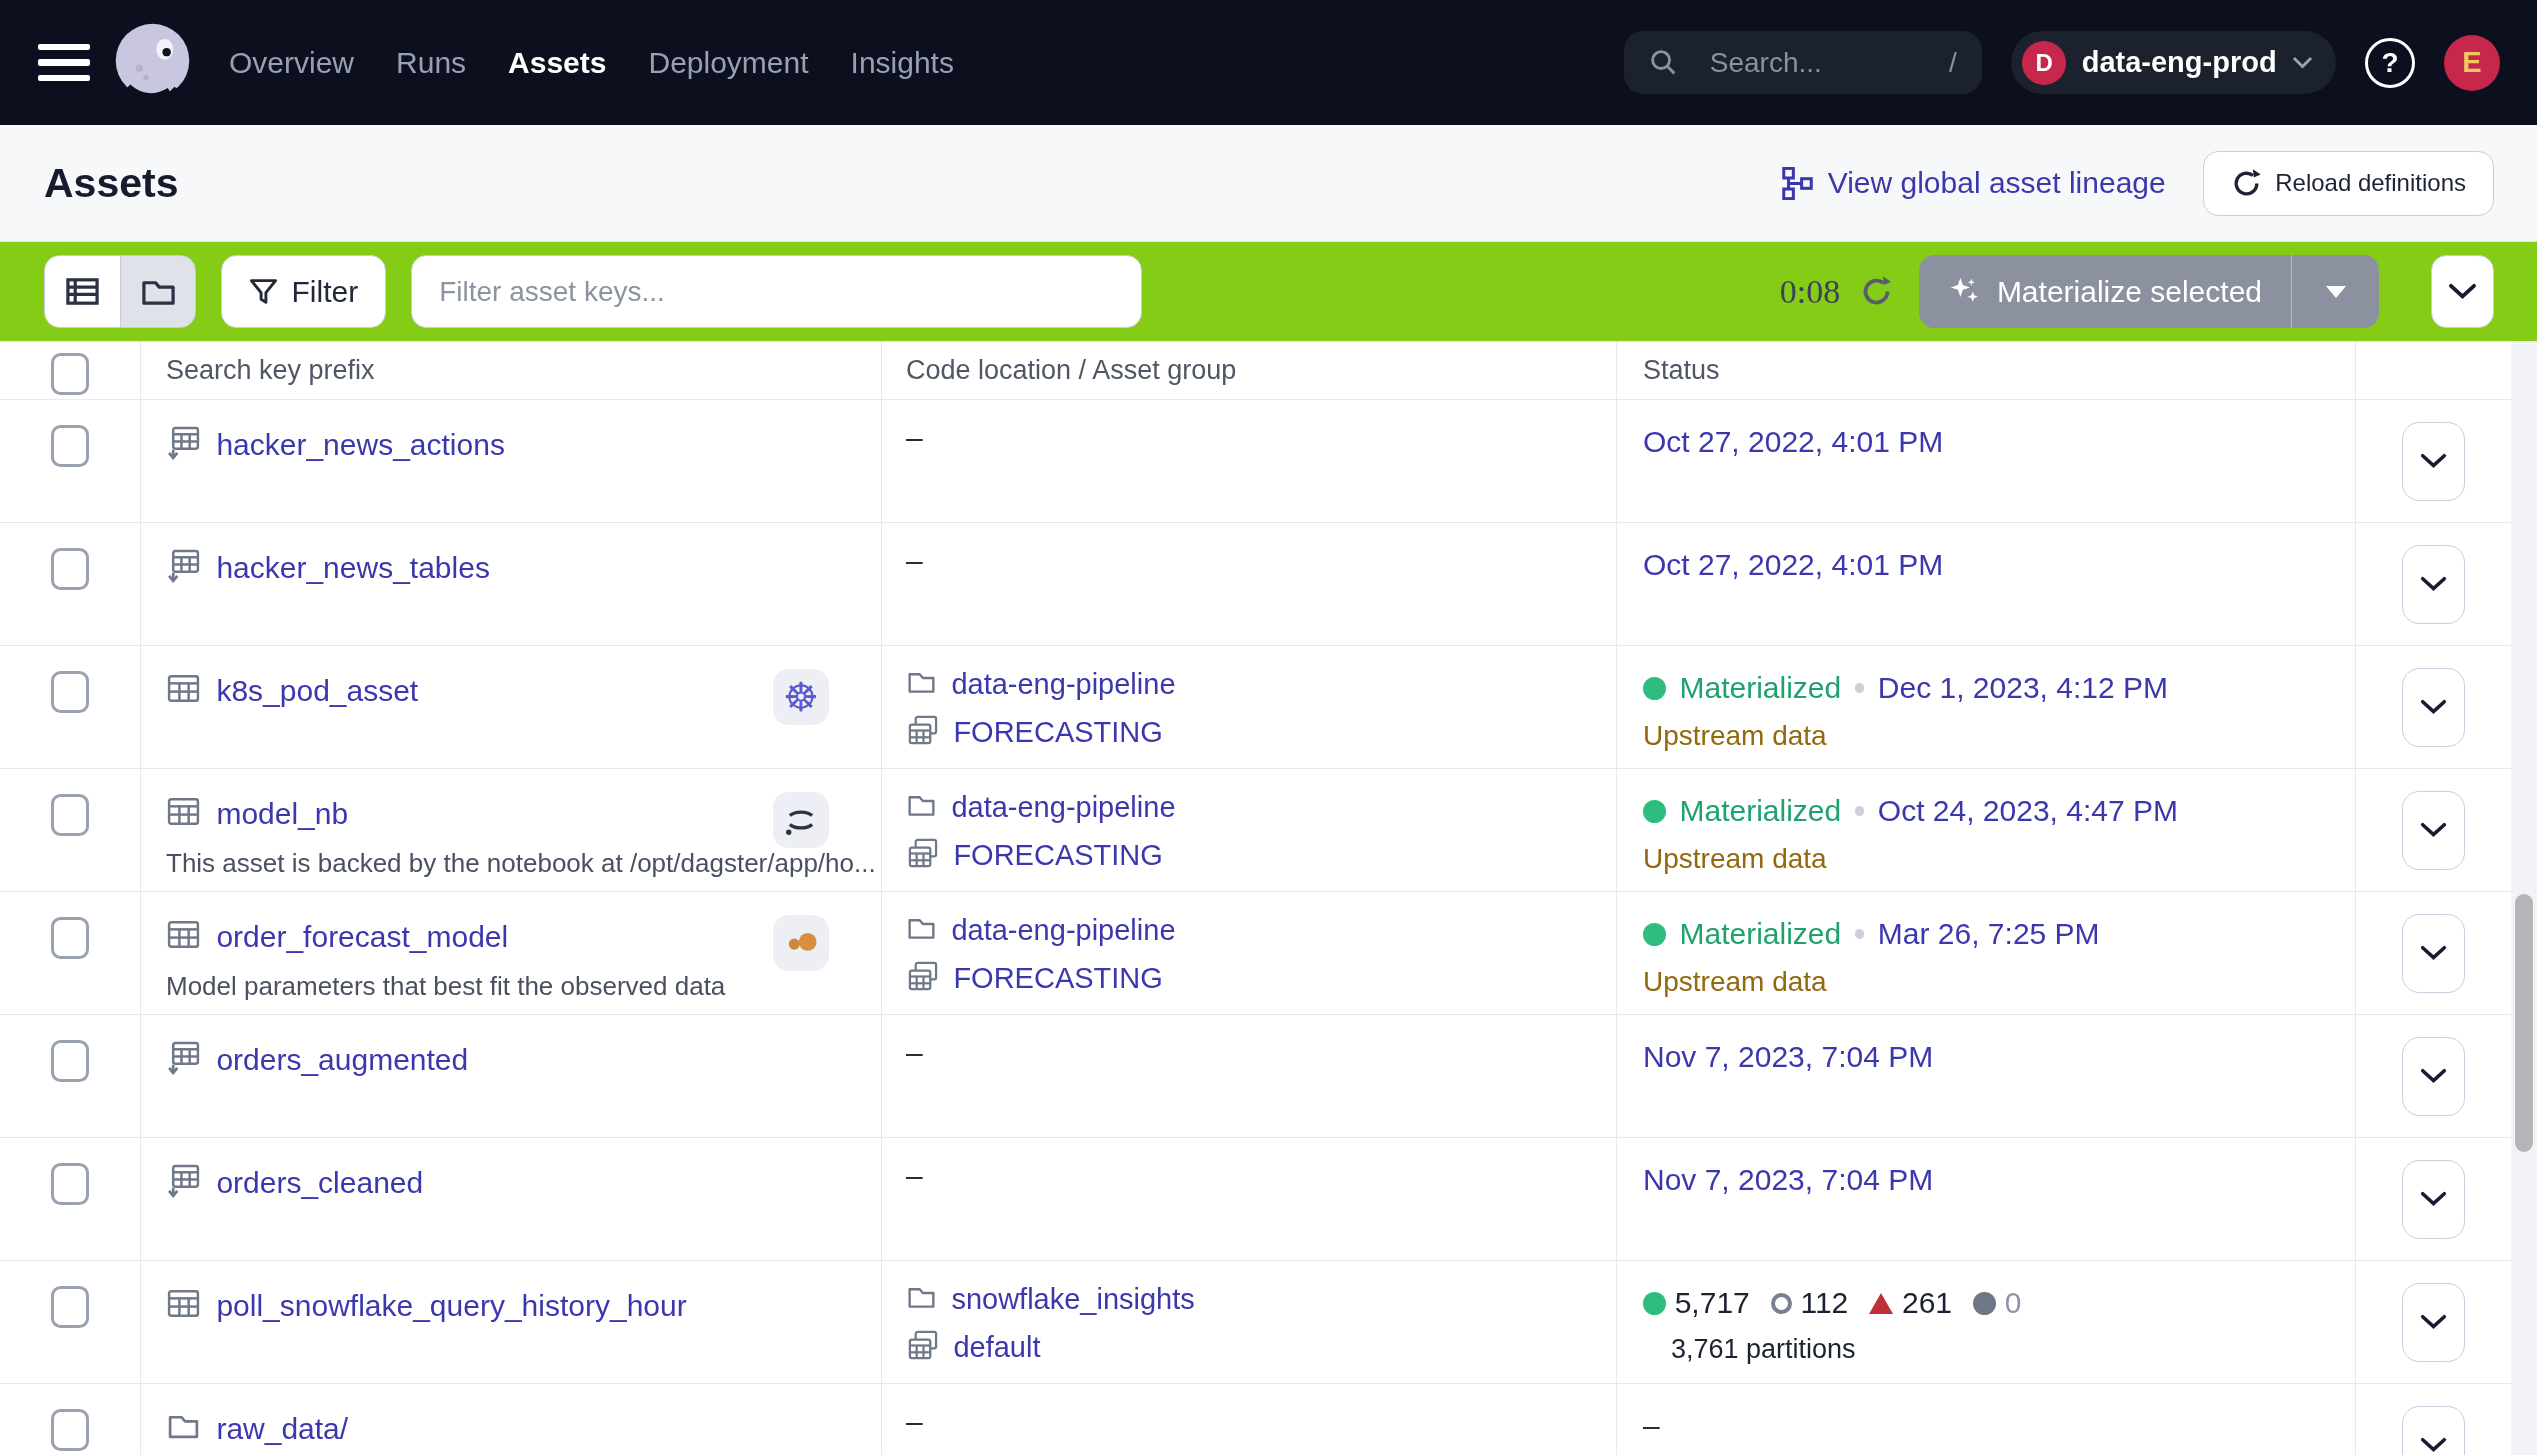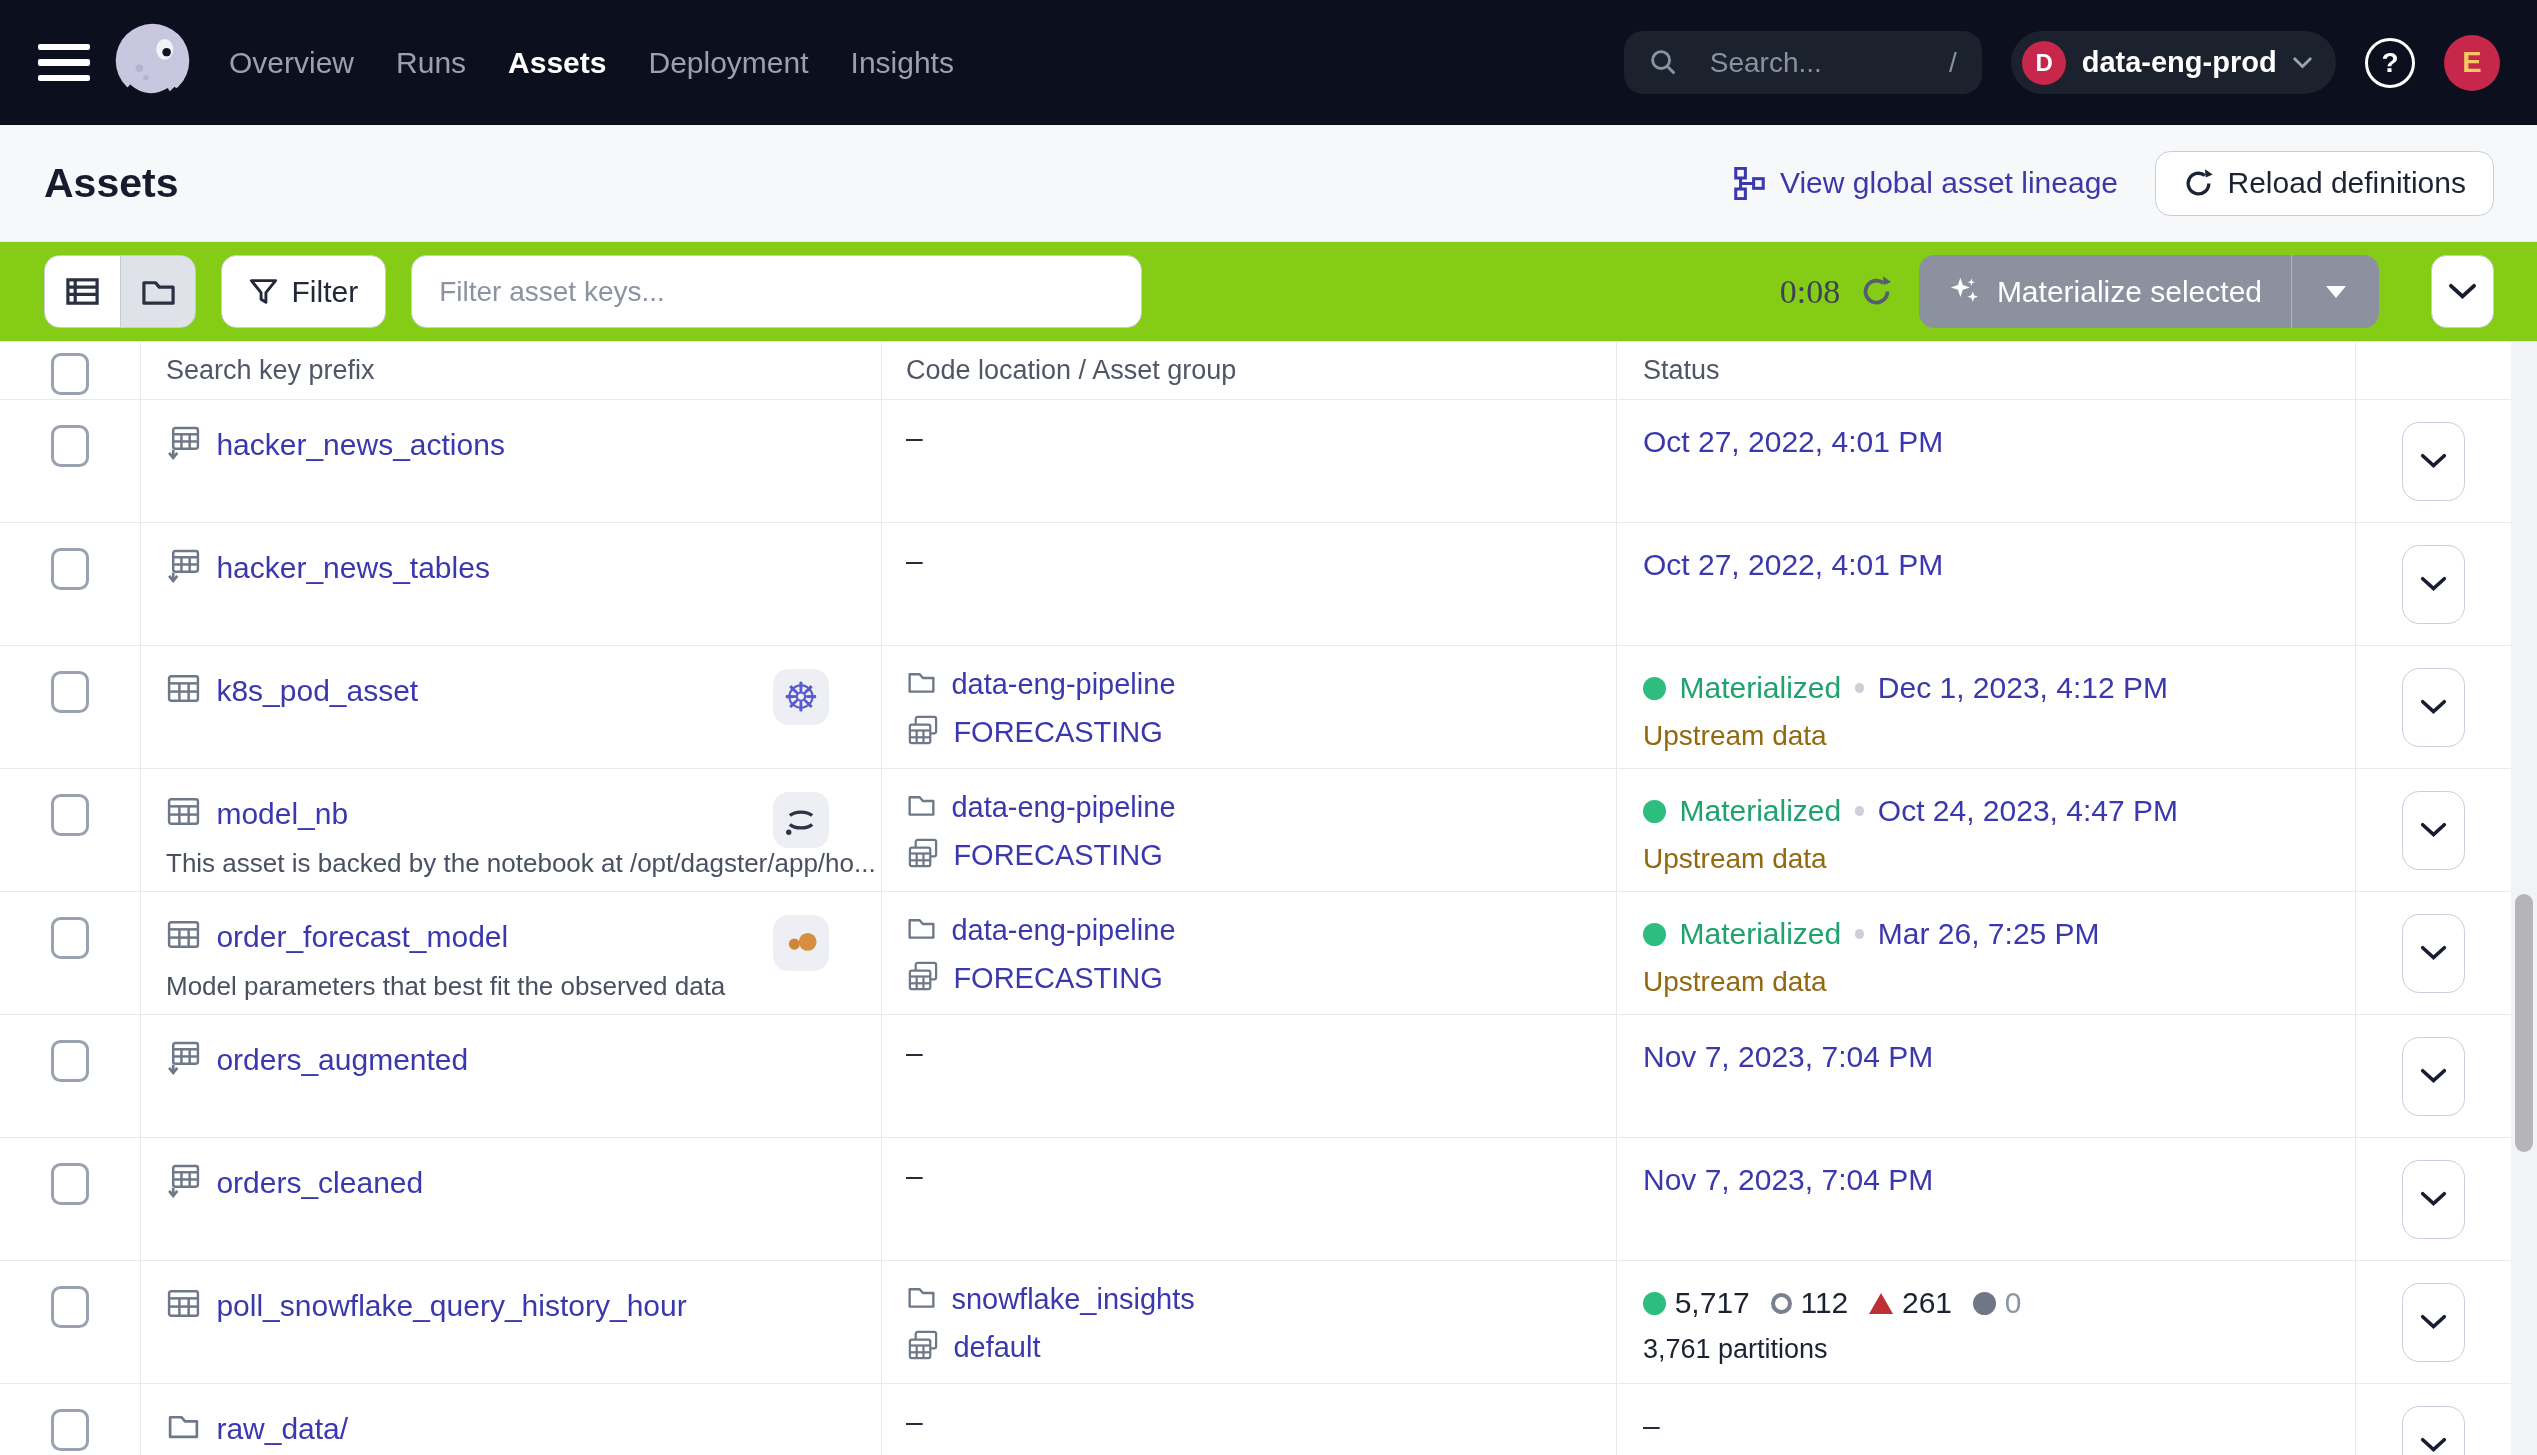--- a/index.html
+++ b/index.html
@@ -23,21 +23,21 @@
   .depbadge { width:44px; height:44px; border-radius:50%; background:var(--brand-red); color:#fff; font-weight:700; font-size:24px; display:flex; align-items:center; justify-content:center; }
   .depname { color:#fff; font-size:29px; font-weight:600; }
   .helpbtn { width:50px; height:50px; border-radius:50%; border:3.8px solid #fff; background:transparent; color:#fff; font-size:28px; font-weight:700; display:flex; align-items:center; justify-content:center; cursor:pointer; }
   .avatar { width:56px; height:56px; border-radius:50%; background:var(--brand-red); color:#f0c95f; font-size:29px; font-weight:700; display:flex; align-items:center; justify-content:center; cursor:pointer; }
 
   
   .pagehead { height:117px; background:#f7f8fa; border-bottom:1.9px solid #e5e7ed; display:flex; align-items:center; padding:0 44px; }
   .pagehead h1 { font-size:41px; font-weight:700; color:#161b2e; }
   .pagehead .right { margin-left:auto; display:flex; align-items:center; gap:37px; }
   .lineage-link { display:flex; align-items:center; gap:13.5px; color:var(--accent); font-size:30px; cursor:pointer; }
-  .reload-btn { height:65px; border:1.9px solid #c7ccd8; border-radius:15.4px; background:#fff; display:flex; align-items:center; gap:13.5px; padding:0 27px; font-size:30px; color:#1d2235; cursor:pointer; font-family:inherit; }
+  .reload-btn { height:65px; border:1.9px solid #c7ccd8; border-radius:15.4px; background:#fff; display:flex; align-items:center; gap:13.5px; padding:0 27px; font-size:24px; color:#1d2235; cursor:pointer; font-family:inherit; }
 
   
   .toolbar { height:100px; background:#84cc16; border-bottom:1.9px solid #e5e7ed; display:flex; align-items:center; padding:0 44px; gap:25px; }
   .seg { display:flex; border:1.9px solid #c7ccd8; border-radius:15.4px; overflow:hidden; height:73px; }
   .seg .segbtn { width:75px; display:flex; align-items:center; justify-content:center; background:#fff; cursor:pointer; border:none; }
   .seg .segbtn + .segbtn { border-left:1.9px solid #c7ccd8; }
   .seg .segbtn.selected { background:#dfe2e9; }
   .filter-btn { height:73px; border:1.9px solid #c7ccd8; border-radius:15.4px; background:#fff; display:flex; align-items:center; gap:13.5px; padding:0 27px; font-size:30px; color:#222838; cursor:pointer; font-family:inherit; }
   .filter-input { width:731px; height:73px; border:1.9px solid #c7ccd8; border-radius:15.4px; padding:0 27px; font-size:28px; color:#222838; outline:none; font-family:inherit; }
   .filter-input::placeholder { color:#8b93a3; }
@@ -80,21 +80,21 @@
   .dot-green { width:23px; height:23px; border-radius:50%; background:var(--green-dot); }
   .mat-label { color:var(--green); font-size:30px;text-align:center; }
   .sep-dot { width:9.6px; height:9.6px; border-radius:50%; background:#ccd0d9; }
   .status-note { margin-top:15.4px; font-size:28px; color:var(--amber); }
   .counts { display:flex; align-items:center; gap:21px; }
   .count { display:flex; align-items:center; gap:8.7px; font-size:30px; color:#1d2233; font-weight:500; }
   .count .ring { width:21px; height:21px; border-radius:50%; border:4.8px solid #79818f; }
   .count .tri { width:0; height:0; border-left:12.5px solid transparent; border-right:12.5px solid transparent; border-bottom:21px solid var(--failed-red); }
   .count .dot-gray { width:23px; height:23px; border-radius:50%; background:#6f7786; }
   .count.muted { color:#8d94a3; }
-  .part-note { margin-top:13.5px; font-size:27px; color:#1d2233; }
+  .part-note { margin-top:13.5px; font-size:27px; color:#1d2233;margin-left:28px; }
   .row-action-btn { width:63px; height:79px; border:1.9px solid #c9cede; border-radius:17.3px; background:#fff; display:flex; align-items:center; justify-content:center; cursor:pointer; }
 
   
   .scrolltrack { position:fixed; top:342px; right:0; width:26px; height:1113px; background:#f2f3f6; }
   .scrollthumb { position:absolute; left:3.8px; width:18px; top:552px; height:258px; border-radius:9.6px; background:#b5b5b8; cursor:pointer; }
 </style>
 </head>
 <body>
 
 <header class="topnav">

